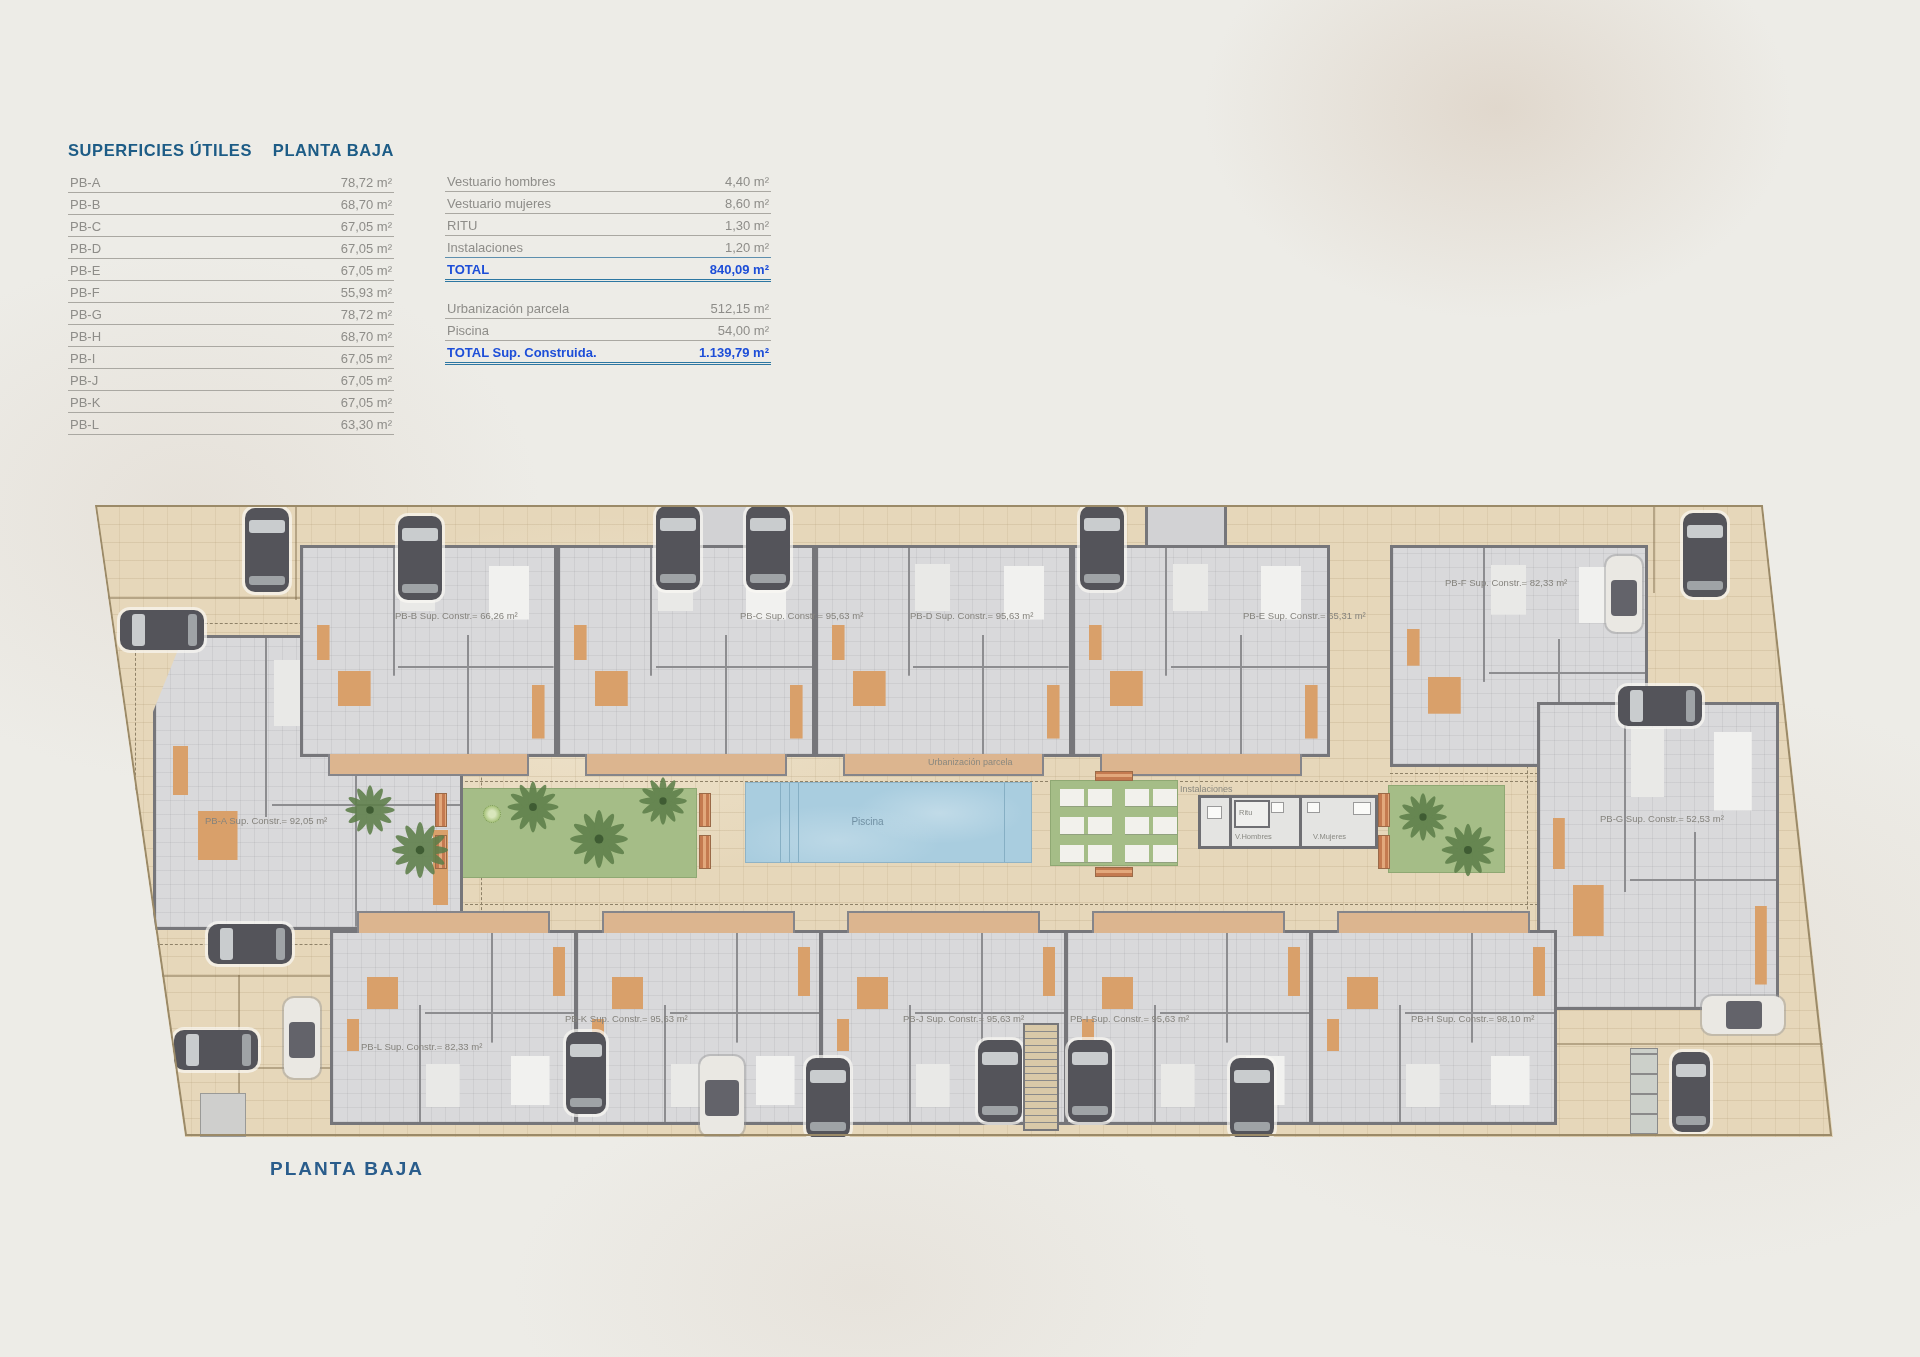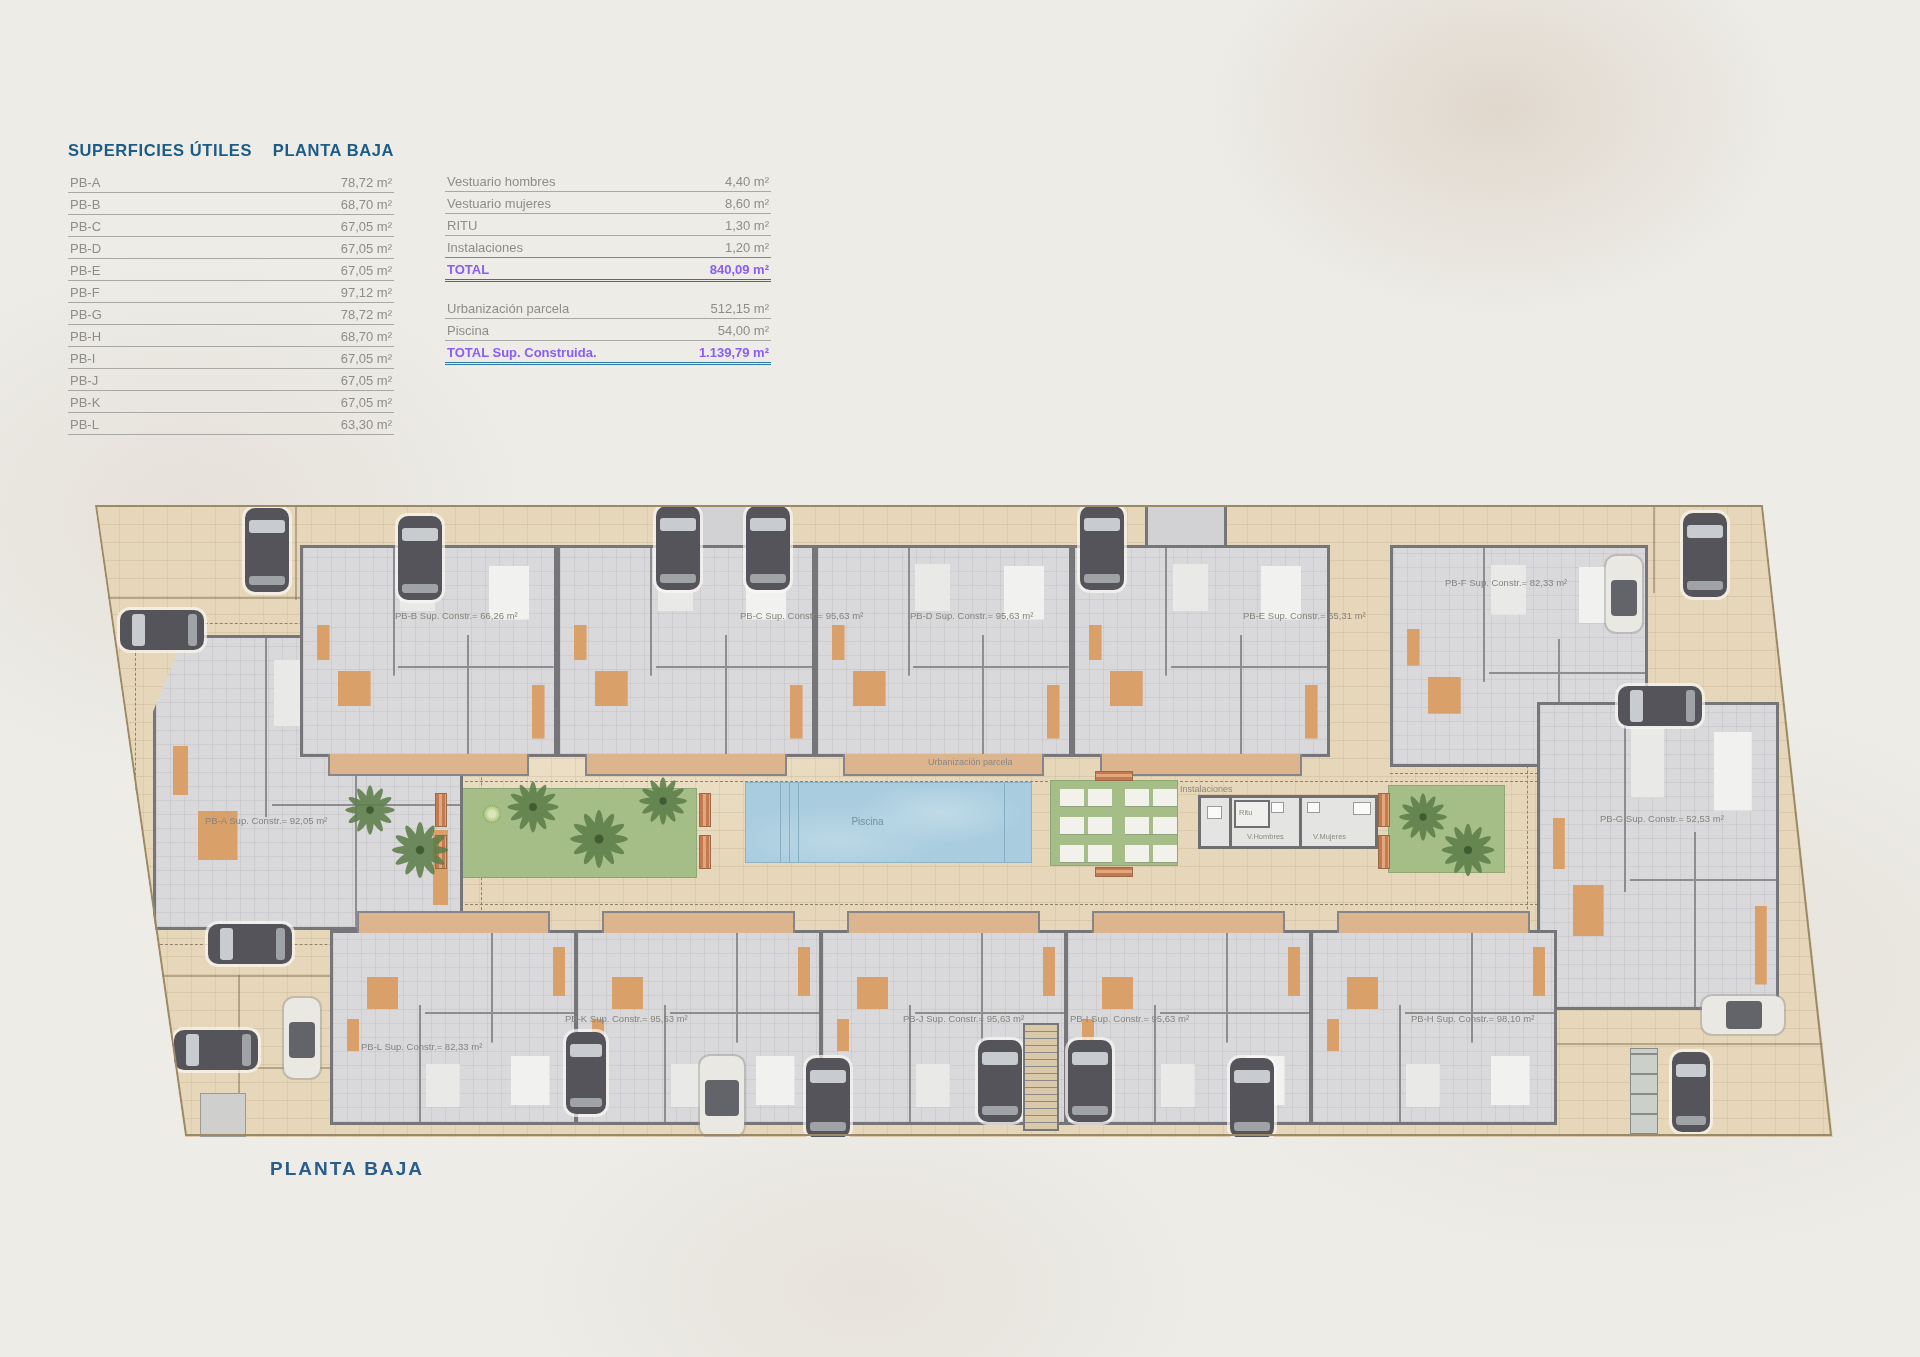--- a/index.html
+++ b/index.html
@@ -15,21 +15,21 @@
   }
   
   .t1{position:absolute;left:68px;top:141px;width:326px;}
   .t2{position:absolute;left:445px;top:170px;width:326px;}
   .thdr{display:flex;justify-content:space-between;color:#1d5c86;font-weight:bold;
         font-size:16.5px;letter-spacing:.6px;margin-bottom:11px;}
   .trow{display:flex;justify-content:space-between;font-size:13px;color:#8e8d89;
         border-bottom:1px solid #aaa8a2;padding:4px 2px 2px;}
   .trow .v{text-align:right;}
   .trow.pretotal{border-bottom:1px solid #5d8fae;}
-  .trow.total{color:#8b5cf6;font-weight:bold;border-bottom:3px double #2d77a2;}
+  .trow.total{color:#1d4ed8;font-weight:bold;border-bottom:3px double #2d77a2;}
   .tgap{height:15px;}
   
   #plan{position:absolute;left:95px;top:505px;width:1738px;height:632px;
     clip-path:polygon(0 0,95.97% 0,100% 100%,5.18% 100%);
     background:
       repeating-linear-gradient(0deg, rgba(171,148,110,.22) 0 1px, transparent 1px 18px),
       repeating-linear-gradient(90deg, rgba(171,148,110,.16) 0 1px, transparent 1px 24px),
       radial-gradient(500px 260px at 30% 30%, rgba(255,250,238,.35), transparent 70%),
       #e6d7ba;}
   .outline{position:absolute;left:0;top:0;z-index:8;pointer-events:none;}
@@ -159,21 +159,21 @@
   <div class="trow">
       <span>PB-D</span>
       <span class="v">67,05 m²</span>
     </div>
   <div class="trow">
       <span>PB-E</span>
       <span class="v">67,05 m²</span>
     </div>
   <div class="trow">
       <span>PB-F</span>
-      <span class="v">97,12 m²</span>
+      <span class="v">55,93 m²</span>
     </div>
   <div class="trow">
       <span>PB-G</span>
       <span class="v">78,72 m²</span>
     </div>
   <div class="trow">
       <span>PB-H</span>
       <span class="v">68,70 m²</span>
     </div>
   <div class="trow">
@@ -328,21 +328,21 @@
   <span class="plbl" style="left:1085px;top:279px;font-size:9px">Instalaciones</span>
   <div class="fac" style="left:1103px;top:290px;width:180px;height:54px">
     <i class="fw" style="left:28px;top:0;width:3px;height:100%"></i>
     <i class="fw" style="left:98px;top:0;width:3px;height:100%"></i>
     <div class="ritu-box" style="left:33px;top:2px;width:32px;height:24px"></div>
     <i class="fx" style="left:6px;top:8px;width:13px;height:11px"></i>
     <i class="fx" style="left:70px;top:4px;width:11px;height:9px"></i>
     <i class="fx" style="left:106px;top:4px;width:11px;height:9px"></i>
     <i class="fx" style="left:152px;top:4px;width:16px;height:11px"></i>
     <span class="flbl" style="left:38px;top:10px">Ritu</span>
-    <span class="flbl" style="left:46px;top:34px">V.Hombres</span>
+    <span class="flbl" style="left:34px;top:34px">V.Hombres</span>
     <span class="flbl" style="left:112px;top:34px">V.Mujeres</span>
   </div>
 
   <span class="plbl" style="left:833px;top:252px;font-size:9px">Urbanización parcela</span>
 
   <div class="stairs" style="left:928px;top:518px;width:36px;height:108px"></div>
   <div class="stor" style="left:1535px;top:543px;width:26px;height:84px"></div>
   <div class="pad" style="left:105px;top:588px;width:44px;height:42px"></div>
 
   <div class="car v dark" style="left:150px;top:3px"></div>

